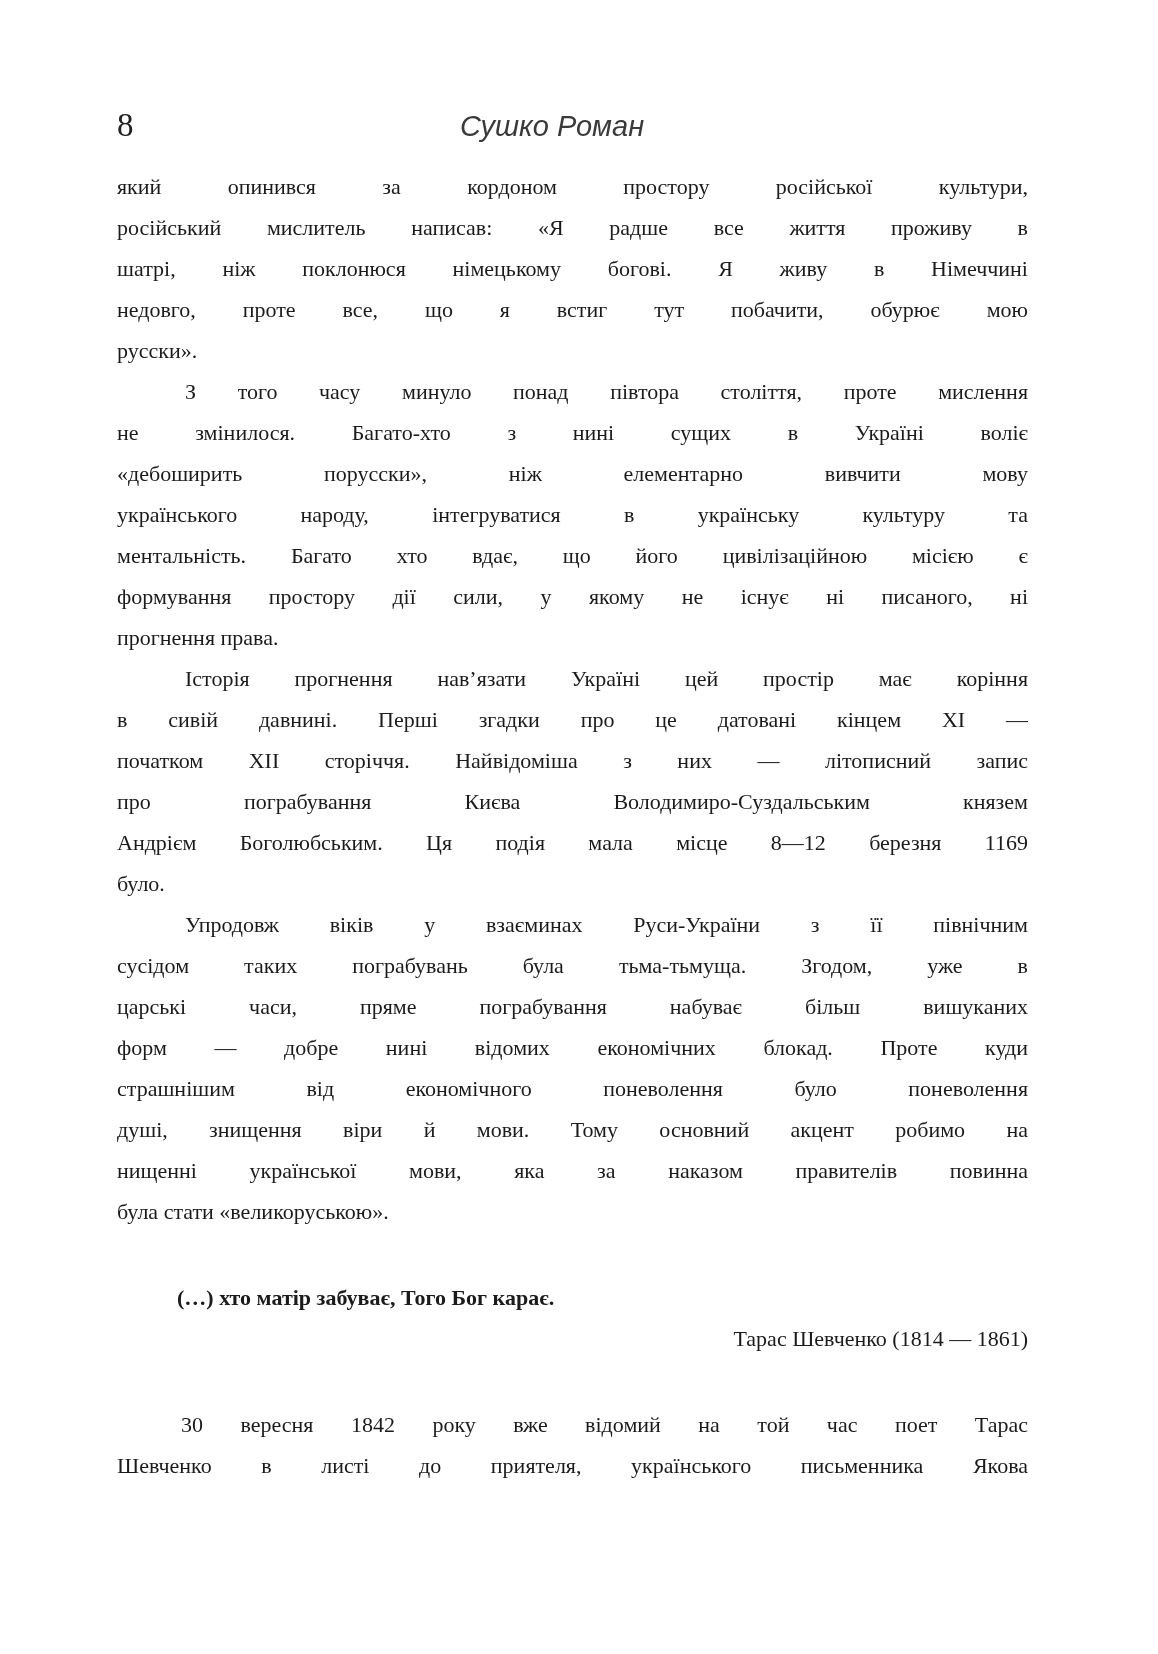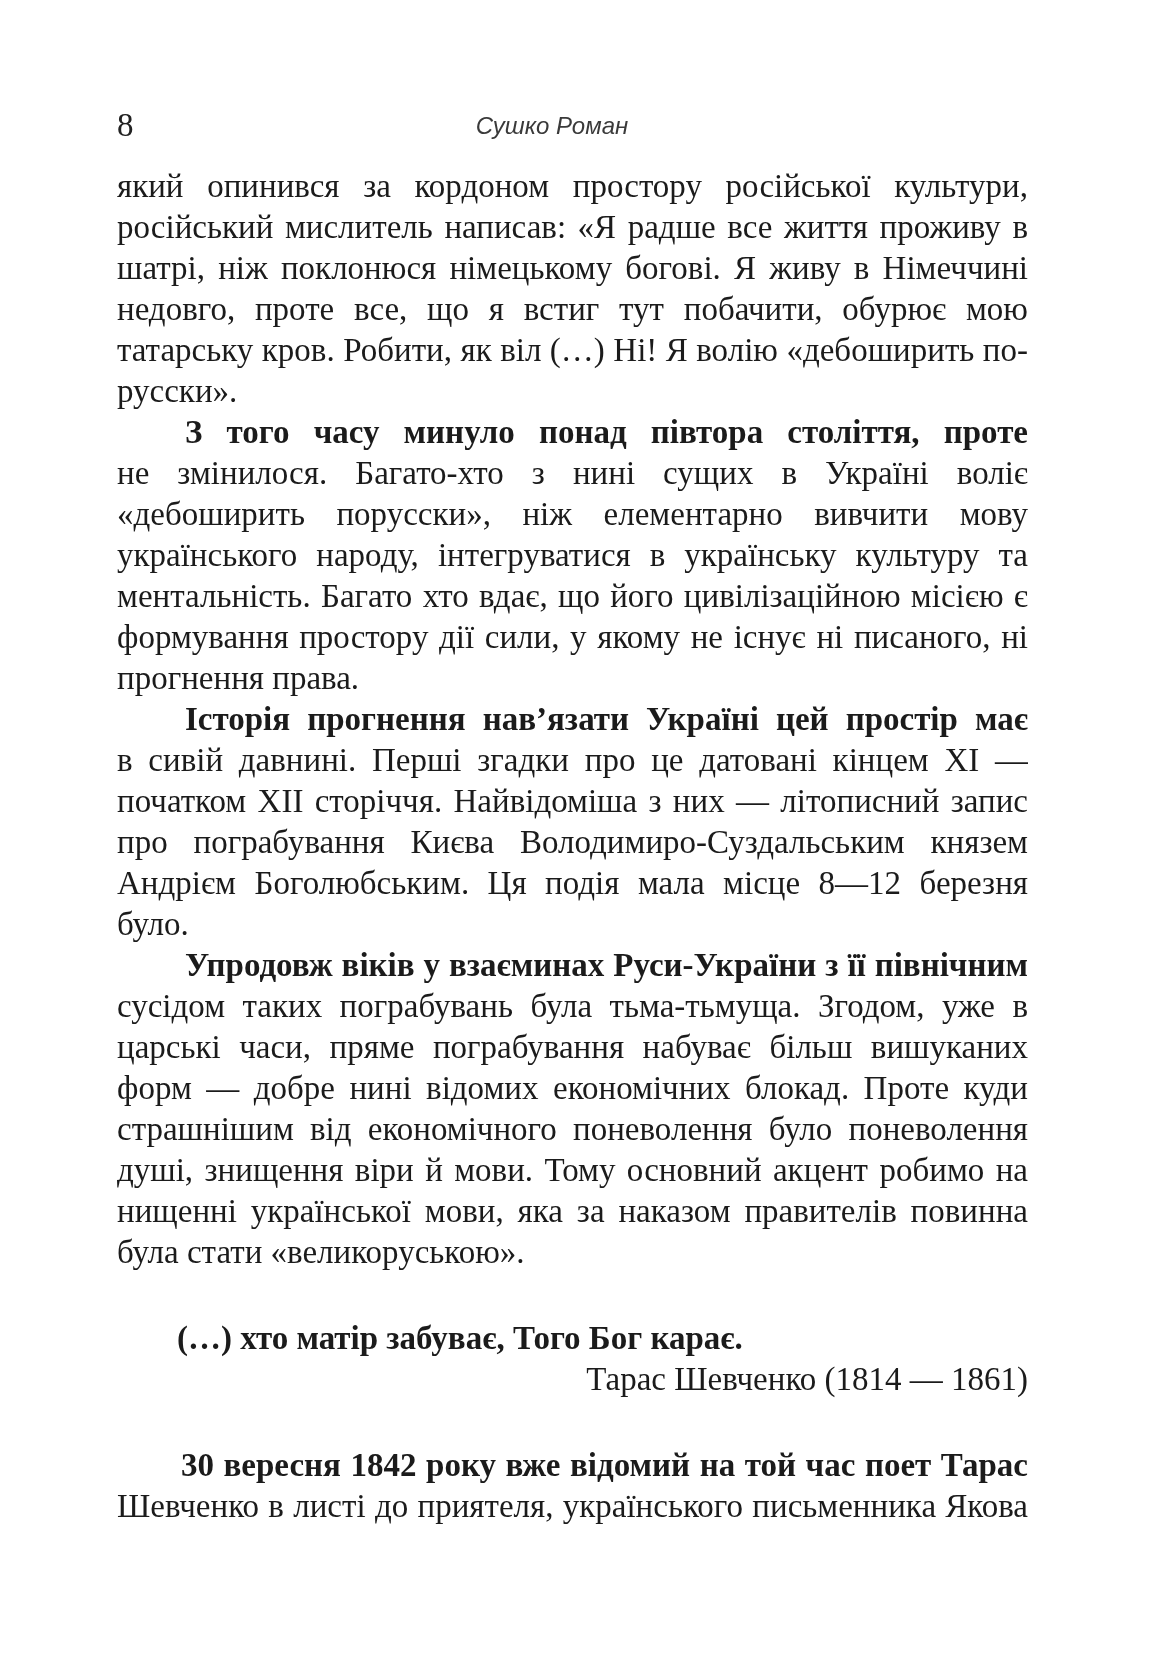--- a/index.html
+++ b/index.html
@@ -25,48 +25,48 @@
     color: #222222;
   }
   .running-head {
     position: absolute;
     left: 117px;
     top: 110px;
     width: 870px;
     text-align: center;
     font-family: "Liberation Sans", sans-serif;
     font-style: italic;
-    font-size: 24px;
+    font-size: 29px;
     line-height: 32px;
     color: #3a3a3a;
   }
   .body-text {
     position: absolute;
     left: 117px;
     top: 166px;
     width: 911px;
-    font-size: 33px;
+    font-size: 22px;
     line-height: 41px;
   }
   .line {
     height: 41px;
     overflow: hidden;
     text-align: left;
   }
   
   .line.j {
     text-align: justify;
   }
   .line.j::after {
     content: "";
     display: inline-block;
     width: 100%;
     height: 0;
   }
-  .indent   { text-indent: 68px; font-weight: bold; }
+  .indent   { text-indent: 68px; }
   .epigraph { margin-top: 45px; }
   .quote-line {
     height: 41px;
     overflow: hidden;
     font-weight: bold;
     text-indent: 60px;
   }
   .attr-line {
     height: 41px;
     overflow: hidden;
@@ -84,21 +84,20 @@
   <span class="pagenum">8</span>
   <div class="running-head">Сушко Роман</div>
 
   <main class="body-text">
 
     <div class="para">
       <div class="line j">який опинився за кордоном простору російської культури,</div>
       <div class="line j">російський мислитель написав: «Я радше все життя проживу в</div>
       <div class="line j">шатрі, ніж поклонюся німецькому богові. Я живу в Німеччині</div>
       <div class="line j">недовго, проте все, що я встиг тут побачити, обурює мою</div>
-      <div class="line j">татарську кров. Робити, як віл (…) Ні! Я волію «дебоширить по-</div>
       <div class="line">русски».</div>
     </div>
 
     <div class="para">
       <div class="line j indent">З того часу минуло понад півтора століття, проте мислення</div>
       <div class="line j">не змінилося. Багато-хто з нині сущих в Україні воліє</div>
       <div class="line j">«дебоширить порусски», ніж елементарно вивчити мову</div>
       <div class="line j">українського народу, інтегруватися в українську культуру та</div>
       <div class="line j">ментальність. Багато хто вдає, що його цивілізаційною місією є</div>
       <div class="line j">формування простору дії сили, у якому не існує ні писаного, ні</div>

